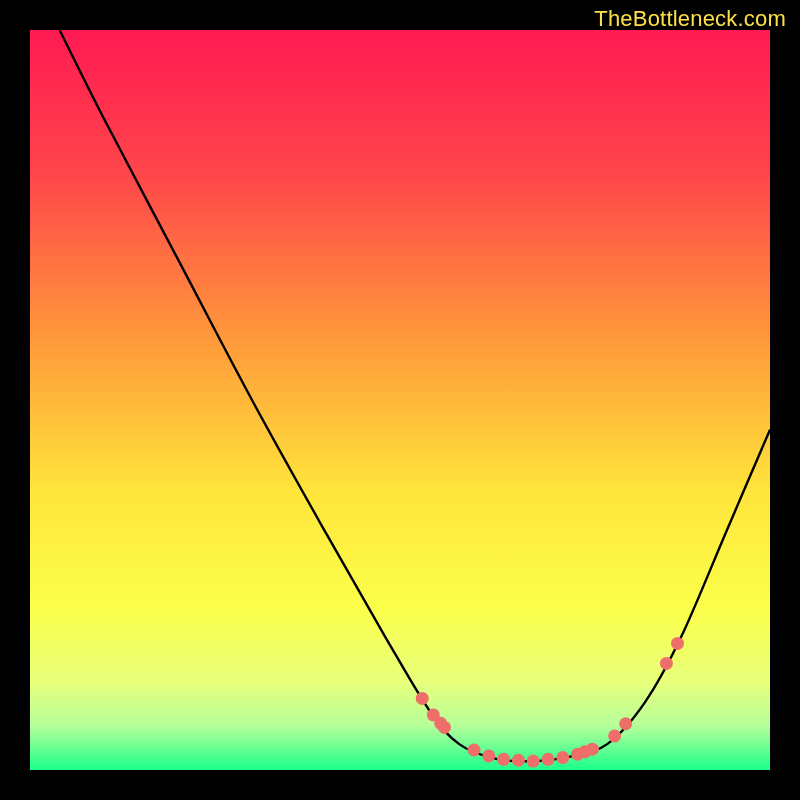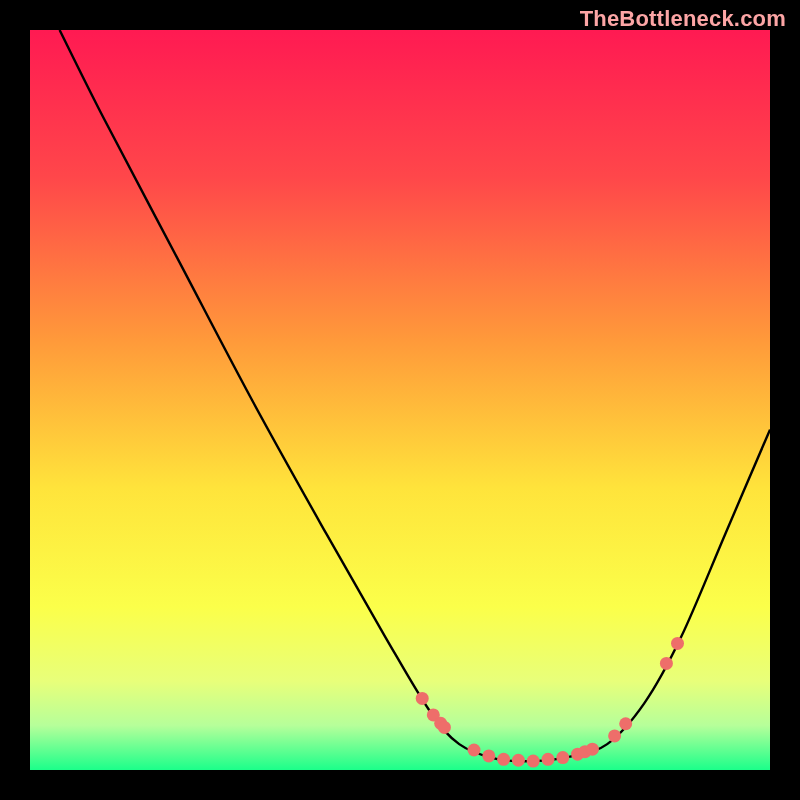--- a/index.html
+++ b/index.html
@@ -9,22 +9,22 @@
     width: 800px;
     height: 800px;
     background: #000;
   }
   .attribution {
     position: absolute;
     top: 6px;
     right: 14px;
     font-family: Arial, Helvetica, sans-serif;
     font-size: 22px;
-    font-weight: bold;
-    color: #fca5a5;
+    font-weight: normal;
+    color: #fde047;
     letter-spacing: 0.2px;
   }
   .plot {
     position: absolute;
     top: 30px;
     left: 30px;
     width: 740px;
     height: 740px;
   }
   .plot svg { display: block; }

